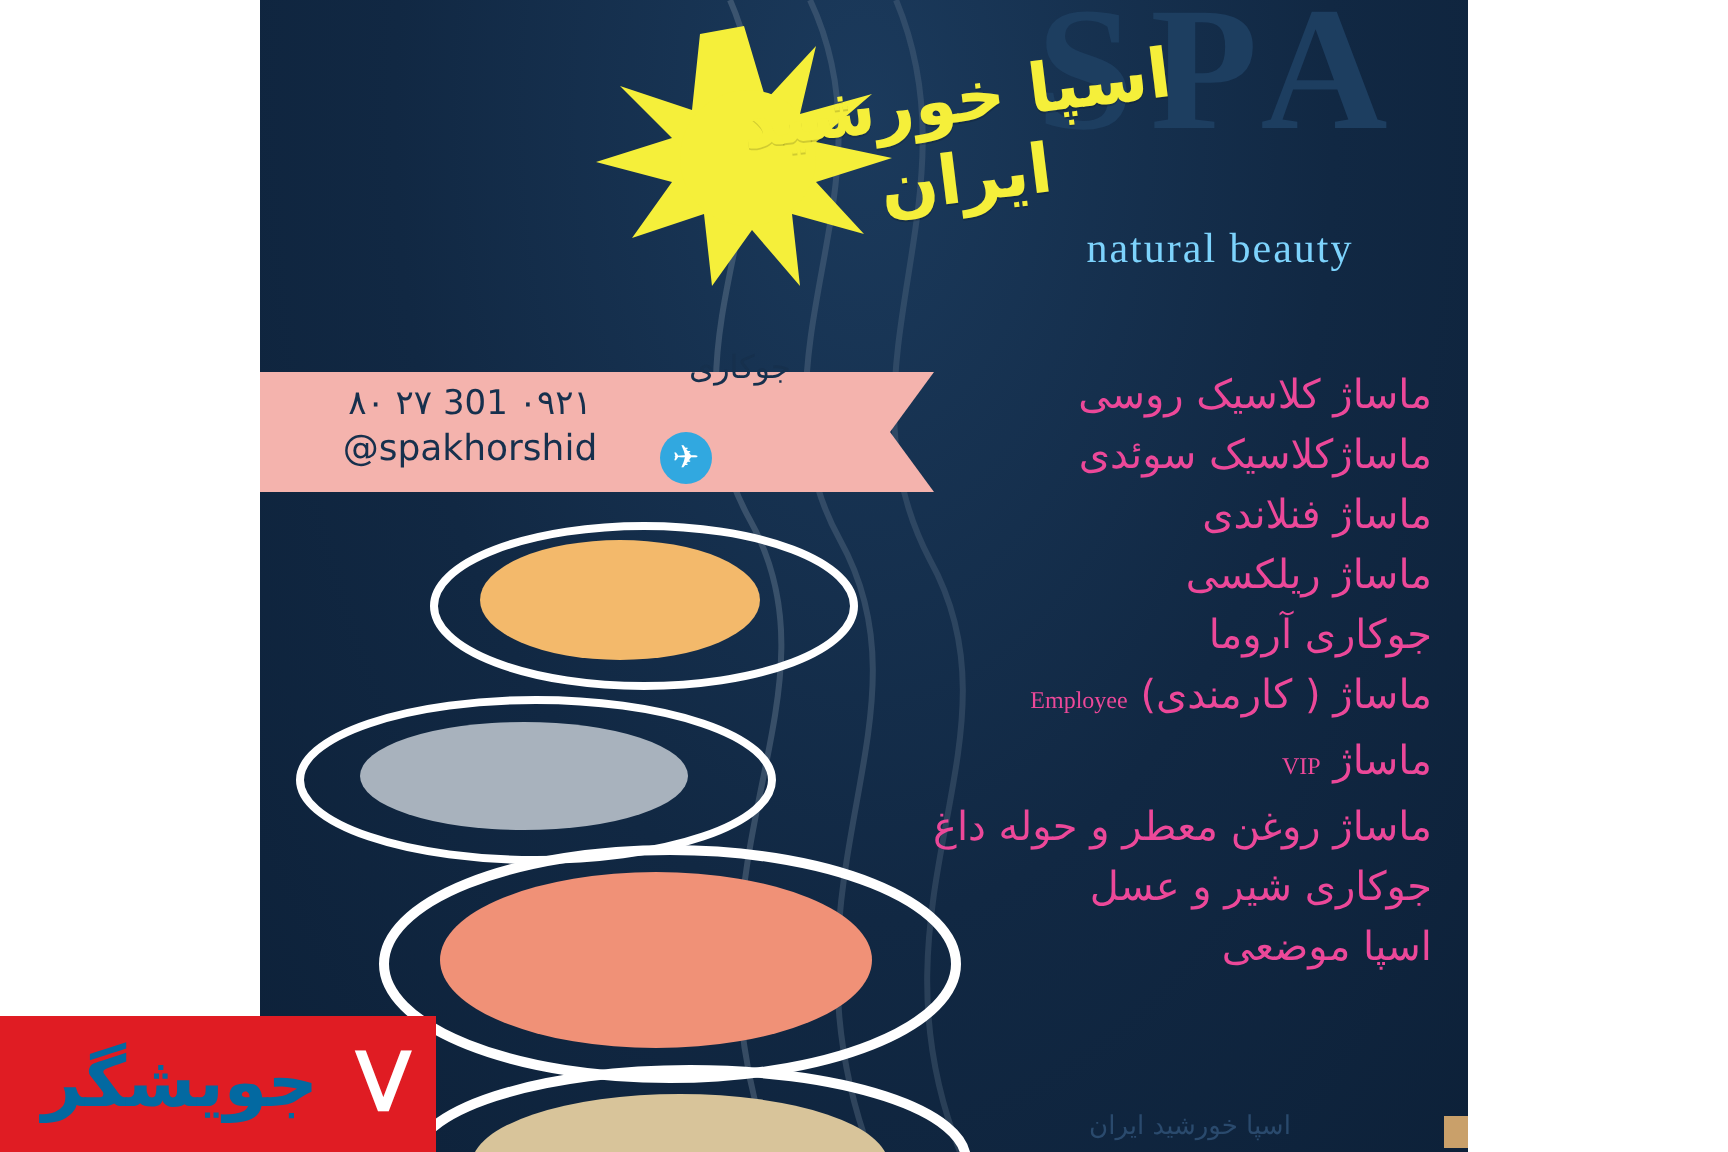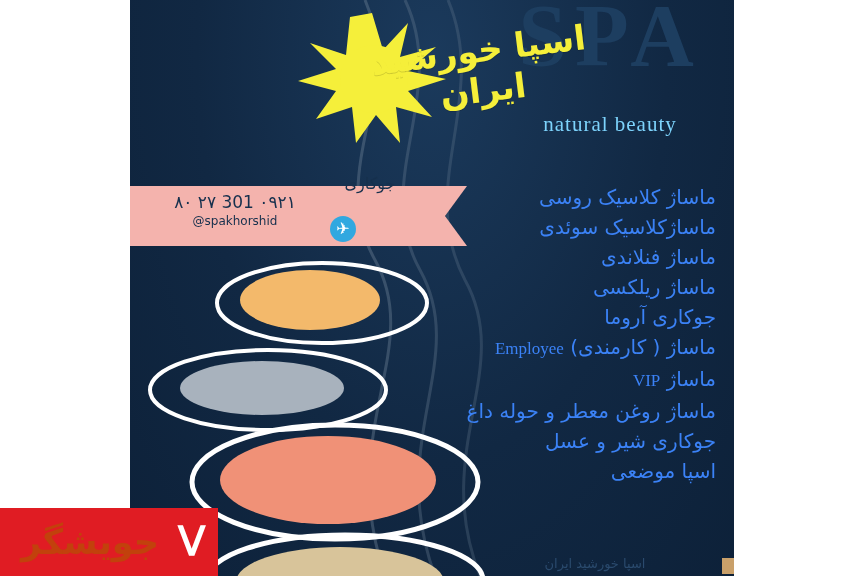--- a/index.html
+++ b/index.html
@@ -123,21 +123,21 @@
     direction: rtl;
     letter-spacing: 2px;
   }
   .ribbon-handle {
     position: absolute;
     left: 10px;
     top: 214px;
     width: 190px;
     text-align: center;
     color: #16304d;
-    font-size: 12px;
+    font-size: 18px;
     direction: ltr;
   }
   .ribbon-label {
     position: absolute;
     left: 195px;
     top: 174px;
     width: 90px;
     text-align: center;
     color: #16304d;
     font-size: 16px;
@@ -156,32 +156,32 @@
     line-height: 26px;
     text-align: center;
   }
   
   .services {
     position: absolute;
     left: 300px;
     top: 182px;
     width: 290px;
     direction: rtl;
-    color: #3b82f6;
+    color: #ec4899;
   }
   .service-item {
     font-size: 20px;
     line-height: 30px;
     padding-right: 4px;
     white-space: nowrap;
     font-family: "DejaVu Sans", sans-serif;
   }
   .service-item .lat {
     font-family: "Liberation Serif", serif;
-    font-size: 17px;
+    font-size: 12px;
   }
   
   .stone {
     position: absolute;
   }
   
   .bottom-note {
     position: absolute;
     left: 330px;
     top: 556px;
@@ -209,21 +209,21 @@
     background: #e01c23;
   }
   .badge-text {
     position: absolute;
     left: 0;
     top: 508px;
     width: 180px;
     height: 68px;
     line-height: 68px;
     text-align: center;
-    color: #c2410c;
+    color: #0369a1;
     font-size: 35px;
     direction: rtl;
     font-weight: bold;
     font-family: "DejaVu Sans", sans-serif;
   }
   .badge-mark {
     position: absolute;
     left: 178px;
     top: 518px;
     width: 30px;

